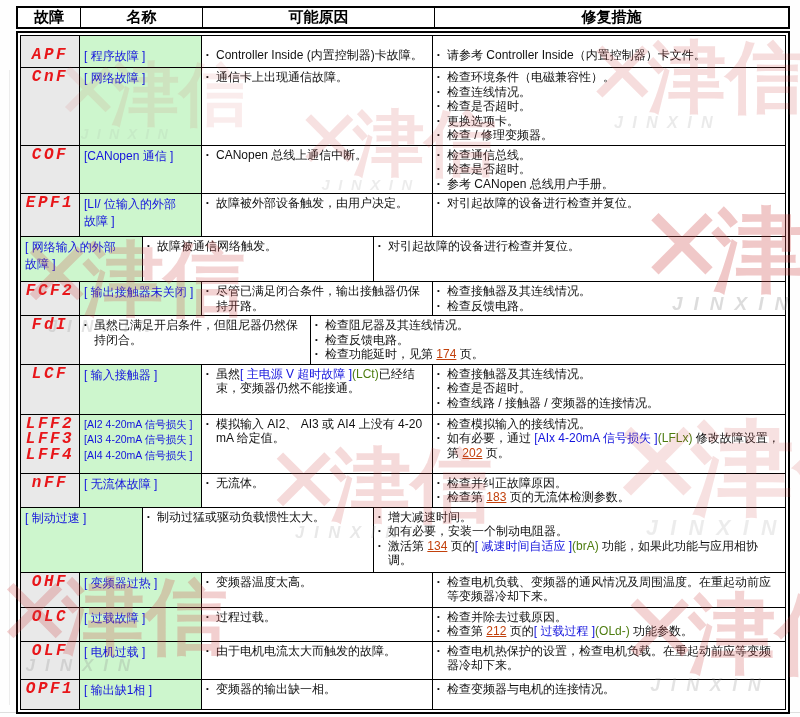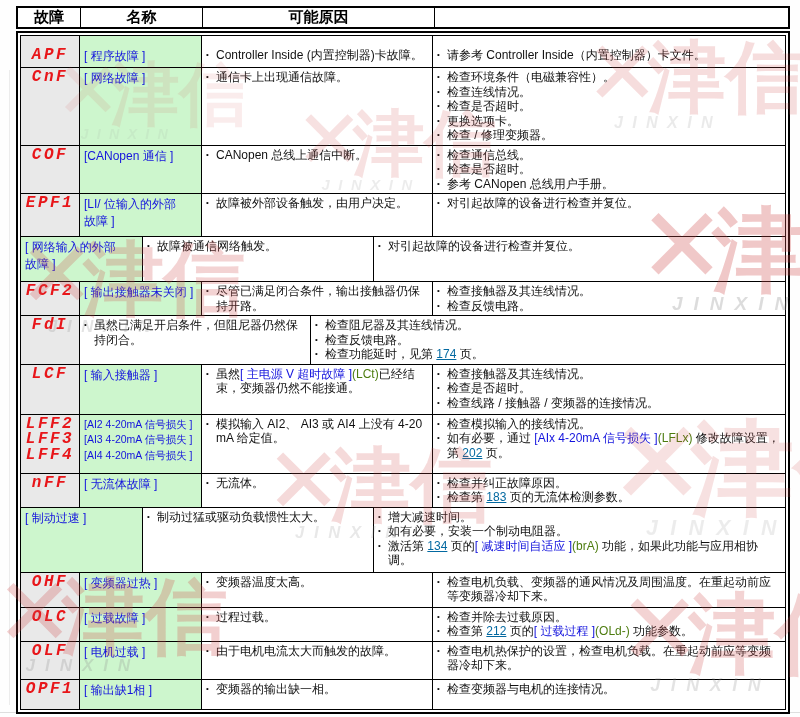--- a/index.html
+++ b/index.html
@@ -41,21 +41,21 @@
     font-size:16px;letter-spacing:2.5px;line-height:15.5px;
   }
   .name-line{font-size:12px;line-height:16.5px;color:#1414dd;}
   .name-line.small{font-size:10.5px;line-height:15.5px;white-space:nowrap;}
 
   .bullet-line{display:flex;}
   .bullet{flex:0 0 10px;font-size:8px;line-height:14.5px;color:#111;}
   .btext{flex:1;}
   .seg-blue{color:#1414dd;}
   .seg-red{color:#4d7c0f;}
-  .seg-link{color:#0369a1;text-decoration:underline;cursor:pointer;}
+  .seg-link{color:#c2410c;text-decoration:underline;cursor:pointer;}
 
   
   .row:nth-child(1){min-height:31px}
   .row:nth-child(1) .cell{padding-top:12px}
   .row:nth-child(2){min-height:74px}
   .row:nth-child(3){min-height:44px}
   .row:nth-child(4){min-height:42px}
   .row:nth-child(5){min-height:44px}
   .row:nth-child(6){min-height:30px}
   .row:nth-child(7){min-height:46px}
@@ -89,20 +89,21 @@
 </style>
 </head>
 <body>
 
 <div class="page">
 
   <div class="header-row">
     <div class="hcell hc1">故障</div>
     <div class="hcell hc2">名称</div>
     <div class="hcell hc3">可能原因</div>
+    <div class="hcell hc4">修复措施</div>
   </div>
 
   <div class="body-box">
     <div class="body-inner">
         <div class="row">
           <div class="cell fault">
             <div class="code">APF</div>
           </div>
           <div class="cell name">
             <div class="name-line">[ 程序故障 ]</div>

